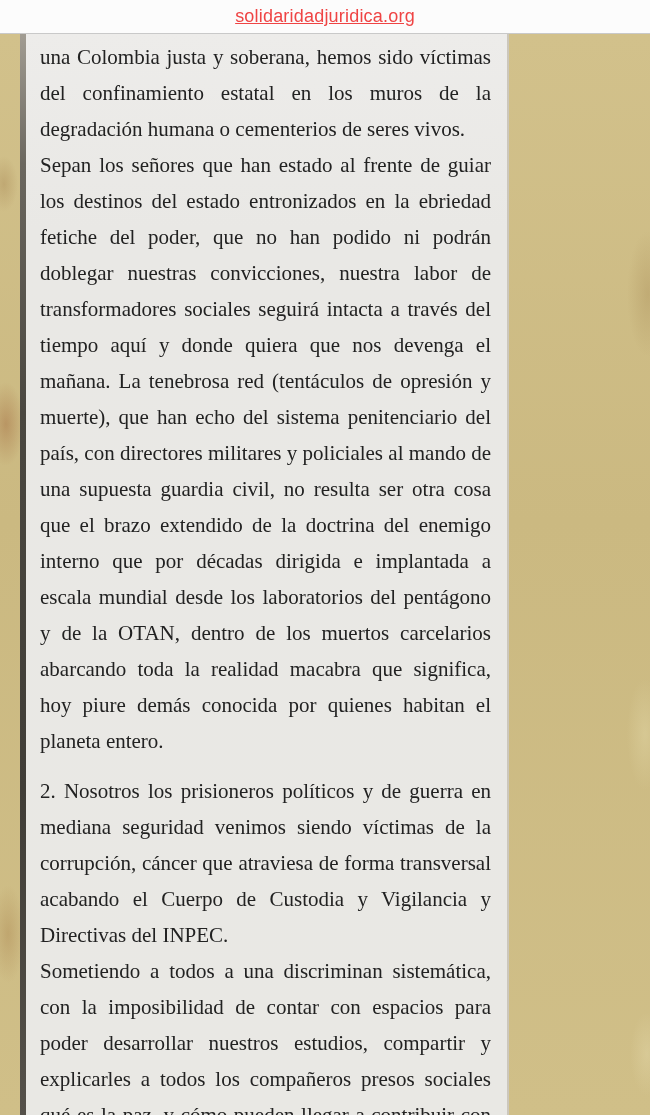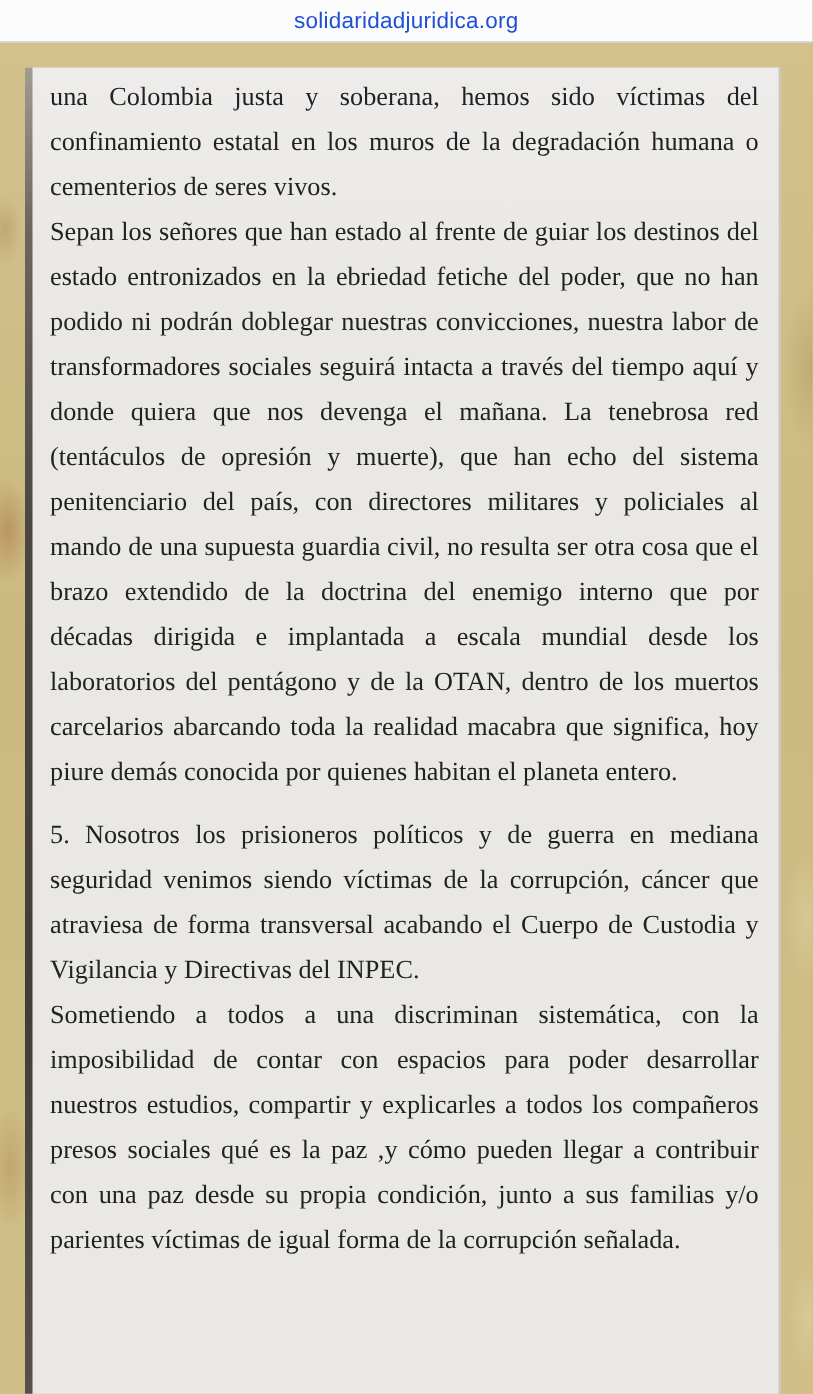--- a/index.html
+++ b/index.html
@@ -23,22 +23,23 @@
     background: #fcfcfc;
     border-bottom: 1px solid #c9c9c9;
     display: flex;
     align-items: center;
     justify-content: center;
     z-index: 3;
   }
   .url-text {
     font-family: "Liberation Sans", sans-serif;
     font-size: 18px;
-    color: #1d4ed8;
+    color: #ef4444;
     letter-spacing: 0.2px;
+    text-decoration: underline;
   }
 
   
   .stage {
     position: absolute;
     top: 34px; left: 0; right: 0; bottom: 0;
     background-color: #cdbc84;
     background-image:
       radial-gradient(ellipse 26px 60px at 6px 390px,  rgba(156, 94, 52, 0.40), transparent 70%),
       radial-gradient(ellipse 20px 40px at 4px 150px,  rgba(150,110, 60, 0.28), transparent 70%),
@@ -47,25 +48,24 @@
       radial-gradient(ellipse 26px 80px at 645px 700px, rgba(222,210,160, 0.55), transparent 70%),
       radial-gradient(ellipse 24px 60px at 647px 1020px, rgba(224,212,164, 0.50), transparent 70%),
       linear-gradient(180deg, #d2c18b 0%, #cbb981 45%, #d0bf88 100%);
   }
 
   
   .doc-page {
     position: absolute;
     top: 0; bottom: 0;
     left: 20px;
-    width: 605px;
+    width: 489px;
     background: linear-gradient(180deg, #edecea 0%, #e9e8e5 18%, #e9e8e4 100%);
     border-right: 2px solid #ccc7bc;
     box-sizing: border-box;
-    margin-top: 20px;
   }
   .doc-page::before {              
     content: "";
     position: absolute;
     top: 0; bottom: 0; left: 0;
     width: 6px;
     background: linear-gradient(180deg, #a19c92 0%, #6b675f 12%, #4a4740 35%, #403d37 70%, #55514a 100%);
   }
 
   .doc-text {
@@ -92,18 +92,18 @@
 <header class="url-bar">
   <span class="url-text">solidaridadjuridica.org</span>
 </header>
 
 <div class="stage">
 
   <div class="doc-page">
     <div class="doc-text">
       <p>una Colombia justa y soberana, hemos sido víctimas del confinamiento estatal en los muros de la degradación humana o cementerios de seres vivos.</p>
       <p>Sepan los señores que han estado al frente de guiar los destinos del estado entronizados en la ebriedad fetiche del poder, que no han podido ni podrán doblegar nuestras convicciones, nuestra labor de transformadores sociales seguirá intacta a través del tiempo aquí y donde quiera que nos devenga el mañana. La tenebrosa red (tentáculos de opresión y muerte), que han echo del sistema penitenciario del país, con directores militares y policiales al mando de una supuesta guardia civil, no resulta ser otra cosa que el brazo extendido de la doctrina del enemigo interno que por décadas dirigida e implantada a escala mundial desde los laboratorios del pentágono y de la OTAN, dentro de los muertos carcelarios abarcando toda la realidad macabra que significa, hoy piure demás conocida por quienes habitan el planeta entero.</p>
-      <p class="gap-before">5. Nosotros los prisioneros políticos y de guerra en mediana seguridad  venimos siendo víctimas de la corrupción, cáncer que atraviesa de forma transversal acabando el Cuerpo de Custodia y Vigilancia y Directivas del INPEC.</p>
+      <p class="gap-before">2. Nosotros los prisioneros políticos y de guerra en mediana seguridad  venimos siendo víctimas de la corrupción, cáncer que atraviesa de forma transversal acabando el Cuerpo de Custodia y Vigilancia y Directivas del INPEC.</p>
       <p>Sometiendo a todos a una discriminan sistemática, con la imposibilidad de contar con  espacios para poder desarrollar nuestros estudios, compartir y explicarles a todos los compañeros presos sociales qué es la paz ,y cómo pueden llegar a contribuir con una paz desde su propia condición, junto a sus familias y/o parientes víctimas de igual forma de la corrupción señalada.</p>
     </div>
   </div>
 
 </div>
 
 </body></html>

